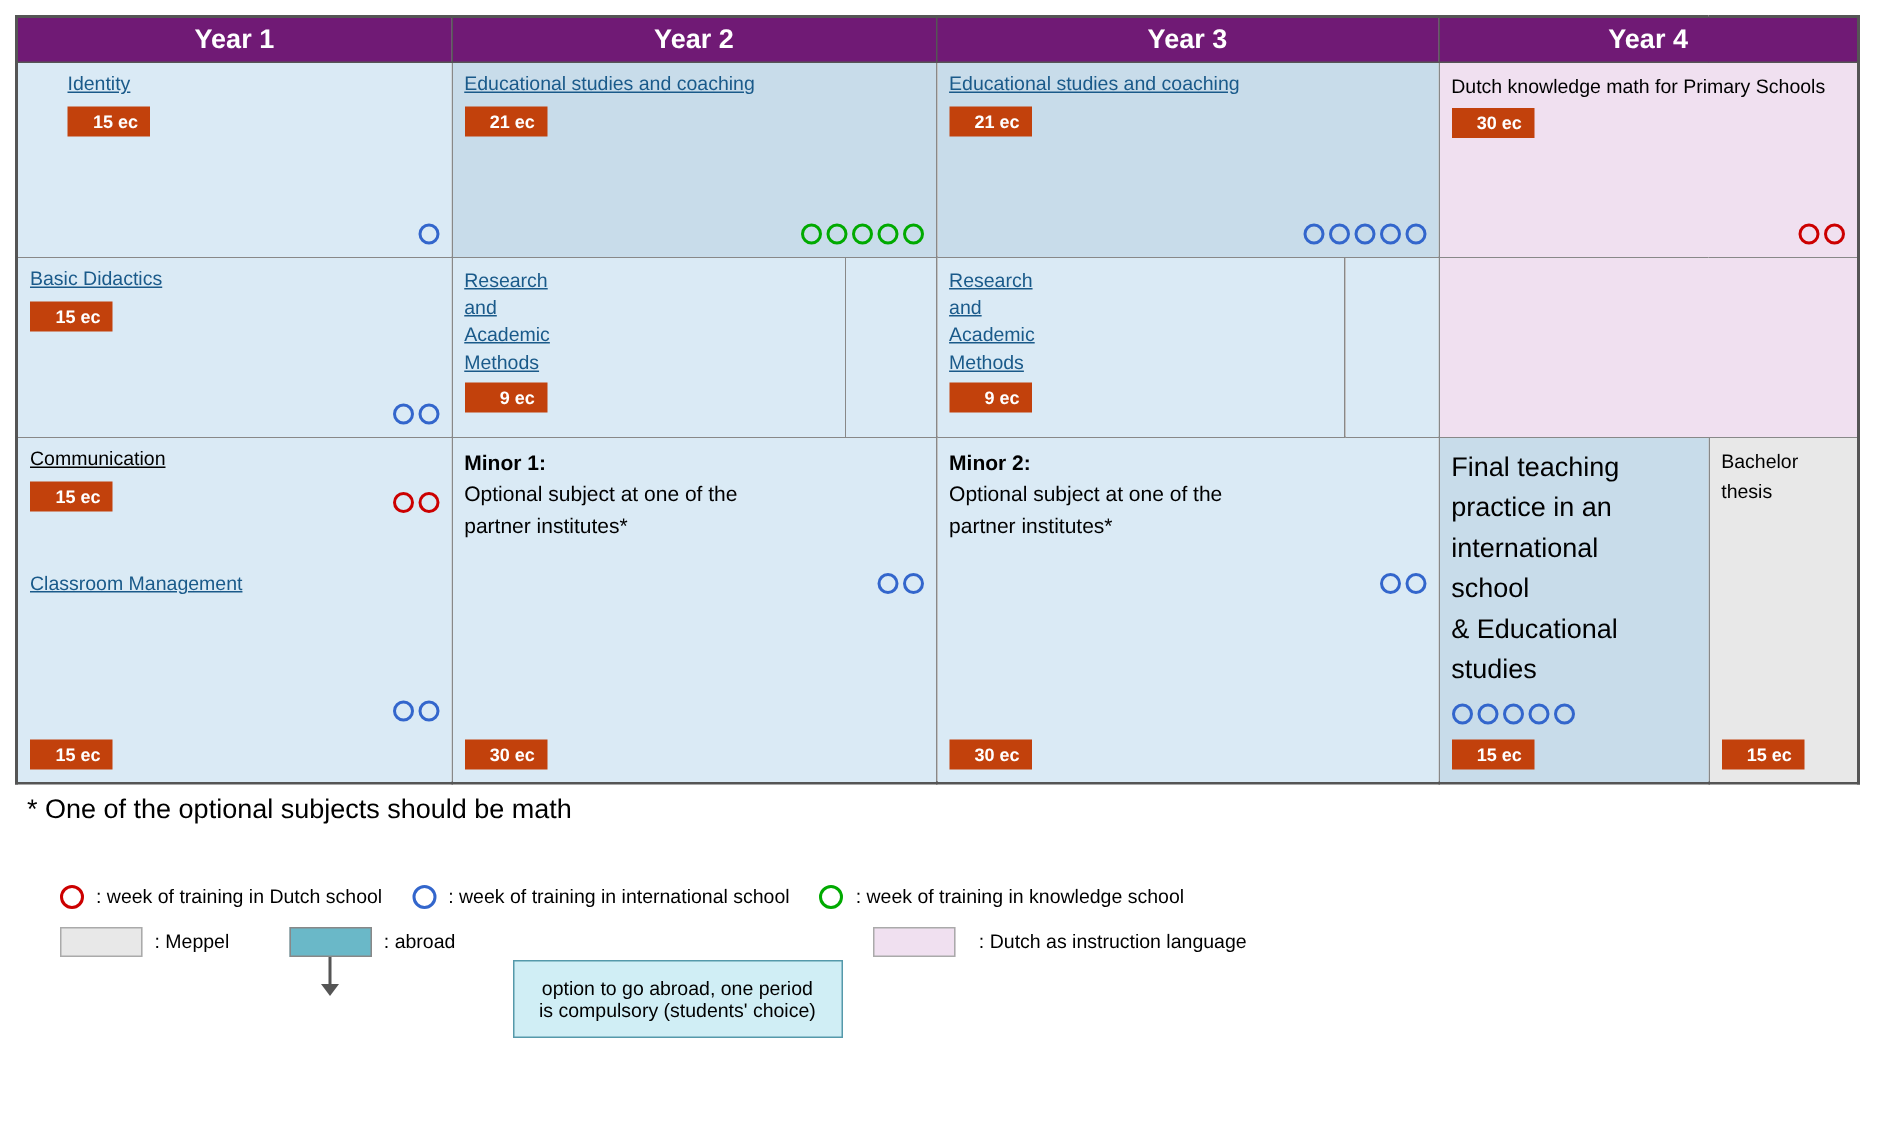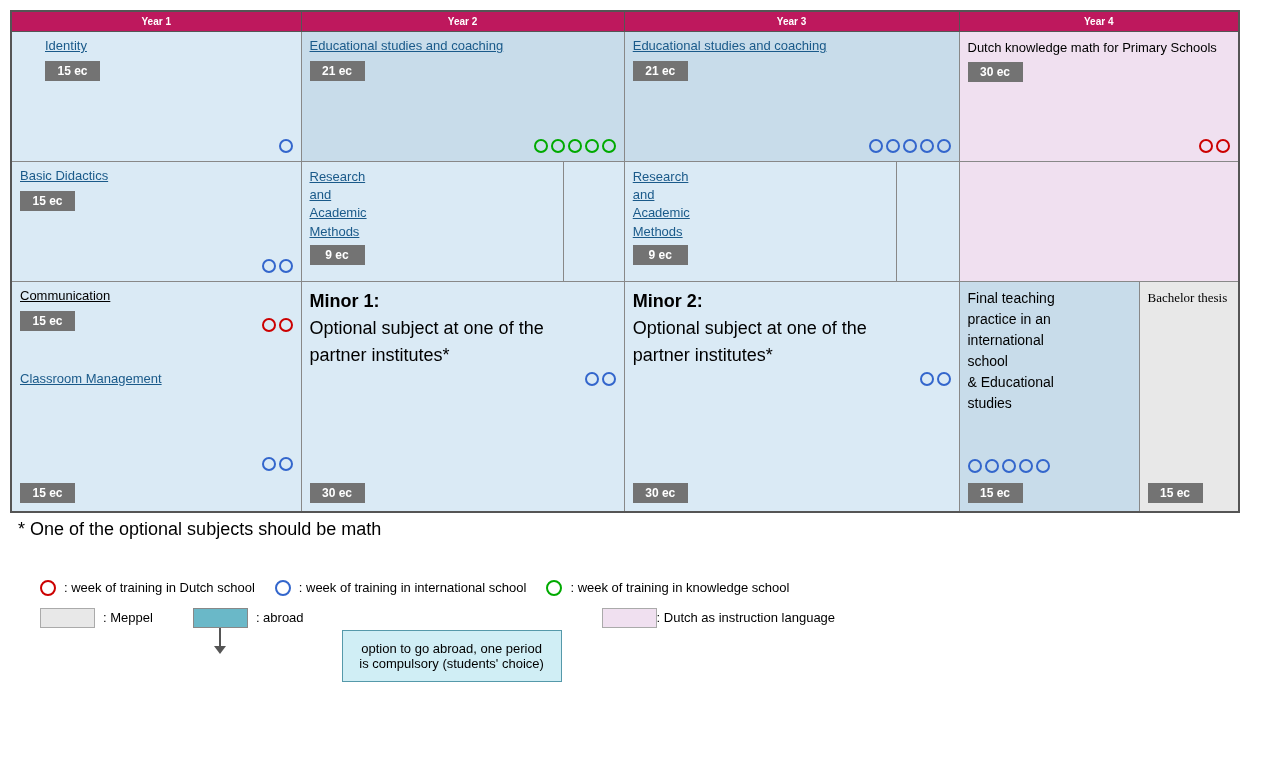--- a/index.html
+++ b/index.html
@@ -11,24 +11,24 @@
       width: 1268px;
     }
 
     .main-table {
       border-collapse: collapse;
       width: 1230px;
       border: 2px solid #555;
     }
 
     .year-header {
-      background: #be185d;
+      background: #701a75;
       color: white;
       font-weight: bold;
-      font-size: 10px;
+      font-size: 18px;
       padding: 4px 8px;
       border: 1px solid #555;
       margin-top: 43px;
     }
 
     .cell {
       vertical-align: top;
       padding: 6px 8px;
       border: 1px solid #888;
       position: relative;
@@ -54,28 +54,28 @@
     .subject-title {
       font-size: 13px;
       color: #1a5a8a;
       text-decoration: underline;
       margin-bottom: 4px;
       font-weight: normal;
     }
 
     .ec-badge {
       display: inline-block;
-      background: #737373;
+      background: #c2410c;
       color: white;
       padding: 3px 8px;
       font-size: 12px;
       font-weight: bold;
       margin-top: 4px;
       min-width: 55px;
-      text-align: center;
+      text-align: right;
     }
 
     .circles-row {
       position: absolute;
       bottom: 8px;
       right: 8px;
       display: flex;
       gap: 3px;
       align-items: center;
     }
@@ -86,21 +86,21 @@
       border-radius: 50%;
       border: 2px solid;
       display: inline-block;
     }
 
     .circle-blue { border-color: #3366cc; }
     .circle-red { border-color: #cc0000; }
     .circle-green { border-color: #00aa00; }
 
     .minor-text {
-      font-size: 18px;
+      font-size: 14px;
       line-height: 1.5;
     }
 
     .research-text {
       font-size: 13px;
       color: #1a5a8a;
       text-decoration: underline;
       line-height: 1.4;
     }
 
@@ -137,28 +137,27 @@
       width: 55px;
       height: 20px;
       border: 1px solid #aaa;
     }
 
     .legend-box-white { background: #e8e8e8; }
     .legend-box-teal { background: #6ab8c8; border: 1px solid #888; }
     .legend-box-pink { background: #f0e0f0; border: 1px solid #aaa; }
 
     .final-teaching {
-      font-size: 14px;
+      font-size: 18px;
       line-height: 1.5;
     }
 
     .bachelor-text {
       font-size: 13px;
       line-height: 1.5;
-      font-family: Liberation Serif, serif;
     }
 
   </style>
 </head>
 <body>
 
 <table class="main-table">
   <thead>
     <tr>
       <th class="year-header" colspan="1" style="width:290px">Year 1</th>
@@ -343,18 +342,18 @@
       <div style="display:flex; flex-direction:column; align-items:center;">
         <span class="legend-box legend-box-teal"></span>
         <div style="width:2px; height:18px; background:#555;"></div>
         <div style="width:0; height:0; border-left:6px solid transparent; border-right:6px solid transparent; border-top:8px solid #555;"></div>
       </div>
       <span style="margin-top:2px;">: abroad</span>
       <div style="margin-left:30px; border:1.5px solid #5599aa; background:#d0eef5; padding:10px 16px; font-size:13px; text-align:center; max-width:220px; margin-top:22px;">
         <span>option to go abroad, one period is compulsory (students' choice)</span>
       </div>
     </div>
-    <div style="display:flex; align-items:center; gap:0; margin-left:40px;text-align:right;">
+    <div style="display:flex; align-items:center; gap:16px; margin-left:20px;text-align:right;">
       <span class="legend-box legend-box-pink"></span>
       <span>: Dutch as instruction language</span>
     </div>
   </div>
 </div>
 
 </body></html>

